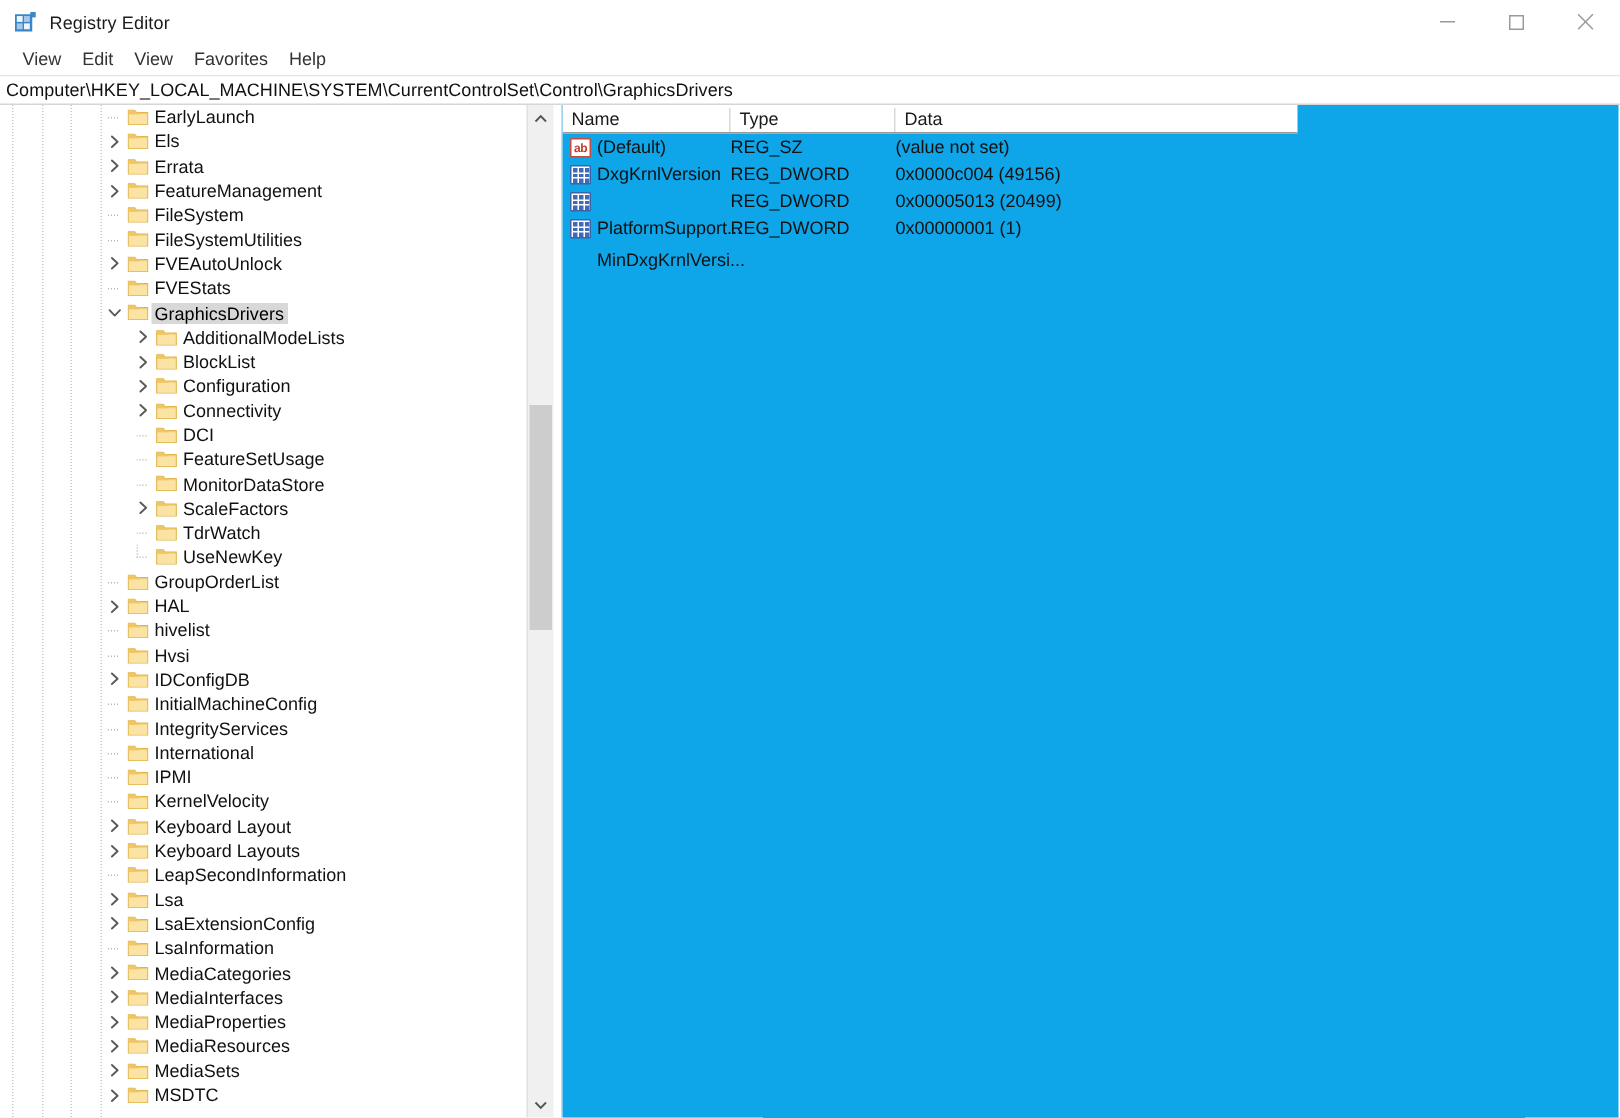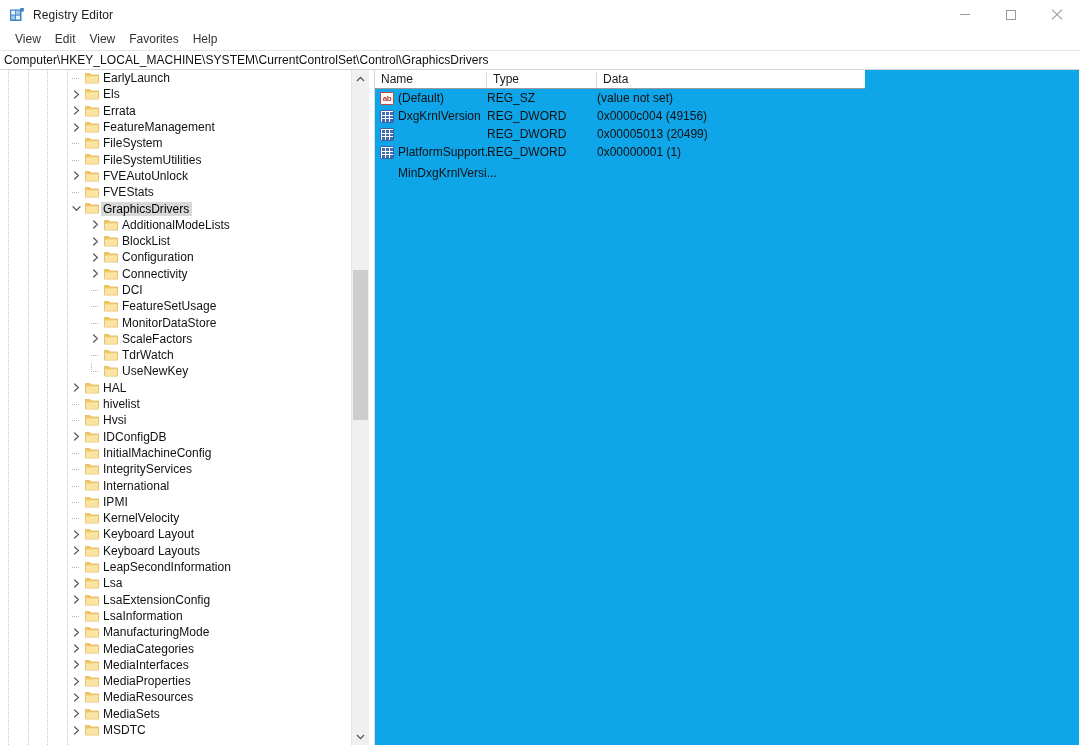--- a/index.html
+++ b/index.html
@@ -586,20 +586,29 @@
             <div class="tree-row" style="height: 16.3px;">
               <div class="elbow last" style="left: 87px;"></div>
               <div class="folder" style="left: 104px; top: 2px;"><svg width="14" height="12" viewBox="0 0 14 12">
                   <path d="M0.5 1.5 h4.3 l1.2 1.5 h7.5 v8 h-13 z" fill="#f3cf7d" stroke="#dfb54b" stroke-width="0.8"></path>
                   <path d="M0.9 4.2 h12.2 v6.6 h-12.2 z" fill="#fbe3a4" stroke="none"></path>
                   <path d="M0.5 1.5 h4.3 l1.2 1.5 h2.2 v1.2 h-7.7 z" fill="#efc566" stroke="none"></path>
                 </svg></div>
               <div class="node-label" style="left: 120px;">UseNewKey</div>
             </div>
             <div class="tree-row" style="height: 16.3px;">
+              <div class="elbow" style="left: 68px;"></div>
+              <div class="folder" style="left: 85px; top: 2px;"><svg width="14" height="12" viewBox="0 0 14 12">
+                  <path d="M0.5 1.5 h4.3 l1.2 1.5 h7.5 v8 h-13 z" fill="#f3cf7d" stroke="#dfb54b" stroke-width="0.8"></path>
+                  <path d="M0.9 4.2 h12.2 v6.6 h-12.2 z" fill="#fbe3a4" stroke="none"></path>
+                  <path d="M0.5 1.5 h4.3 l1.2 1.5 h2.2 v1.2 h-7.7 z" fill="#efc566" stroke="none"></path>
+                </svg></div>
+              <div class="node-label" style="left: 101px;">GroupOrderList</div>
+            </div>
+            <div class="tree-row" style="height: 16.3px;">
               <div class="twisty" style="left: 68px;">
                 <svg width="9" height="9" viewBox="0 0 9 9">
                   <path d="M2.6 1 L6.4 4.5 L2.6 8" fill="none" stroke="#5a5a5a" stroke-width="1.25" stroke-linecap="round" stroke-linejoin="round"></path>
                 </svg>
               </div>
               <div class="folder" style="left: 85px; top: 2px;"><svg width="14" height="12" viewBox="0 0 14 12">
                   <path d="M0.5 1.5 h4.3 l1.2 1.5 h7.5 v8 h-13 z" fill="#f3cf7d" stroke="#dfb54b" stroke-width="0.8"></path>
                   <path d="M0.9 4.2 h12.2 v6.6 h-12.2 z" fill="#fbe3a4" stroke="none"></path>
                   <path d="M0.5 1.5 h4.3 l1.2 1.5 h2.2 v1.2 h-7.7 z" fill="#efc566" stroke="none"></path>
                 </svg></div>
@@ -743,33 +752,20 @@
               <div class="node-label" style="left: 101px;">LsaExtensionConfig</div>
             </div>
             <div class="tree-row" style="height: 16.3px;">
               <div class="elbow" style="left: 68px;"></div>
               <div class="folder" style="left: 85px; top: 2px;"><svg width="14" height="12" viewBox="0 0 14 12">
                   <path d="M0.5 1.5 h4.3 l1.2 1.5 h7.5 v8 h-13 z" fill="#f3cf7d" stroke="#dfb54b" stroke-width="0.8"></path>
                   <path d="M0.9 4.2 h12.2 v6.6 h-12.2 z" fill="#fbe3a4" stroke="none"></path>
                   <path d="M0.5 1.5 h4.3 l1.2 1.5 h2.2 v1.2 h-7.7 z" fill="#efc566" stroke="none"></path>
                 </svg></div>
               <div class="node-label" style="left: 101px;">LsaInformation</div>
-            </div>
-            <div class="tree-row" style="height: 16.3px;">
-              <div class="twisty" style="left: 68px;">
-                <svg width="9" height="9" viewBox="0 0 9 9">
-                  <path d="M2.6 1 L6.4 4.5 L2.6 8" fill="none" stroke="#5a5a5a" stroke-width="1.25" stroke-linecap="round" stroke-linejoin="round"></path>
-                </svg>
-              </div>
-              <div class="folder" style="left: 85px; top: 2px;"><svg width="14" height="12" viewBox="0 0 14 12">
-                  <path d="M0.5 1.5 h4.3 l1.2 1.5 h7.5 v8 h-13 z" fill="#f3cf7d" stroke="#dfb54b" stroke-width="0.8"></path>
-                  <path d="M0.9 4.2 h12.2 v6.6 h-12.2 z" fill="#fbe3a4" stroke="none"></path>
-                  <path d="M0.5 1.5 h4.3 l1.2 1.5 h2.2 v1.2 h-7.7 z" fill="#efc566" stroke="none"></path>
-                </svg></div>
-              <div class="node-label" style="left: 101px;">ManufacturingMode</div>
             </div>
             <div class="tree-row" style="height: 16.3px;">
               <div class="twisty" style="left: 68px;">
                 <svg width="9" height="9" viewBox="0 0 9 9">
                   <path d="M2.6 1 L6.4 4.5 L2.6 8" fill="none" stroke="#5a5a5a" stroke-width="1.25" stroke-linecap="round" stroke-linejoin="round"></path>
                 </svg>
               </div>
               <div class="folder" style="left: 85px; top: 2px;"><svg width="14" height="12" viewBox="0 0 14 12">
                   <path d="M0.5 1.5 h4.3 l1.2 1.5 h7.5 v8 h-13 z" fill="#f3cf7d" stroke="#dfb54b" stroke-width="0.8"></path>
                   <path d="M0.9 4.2 h12.2 v6.6 h-12.2 z" fill="#fbe3a4" stroke="none"></path>

